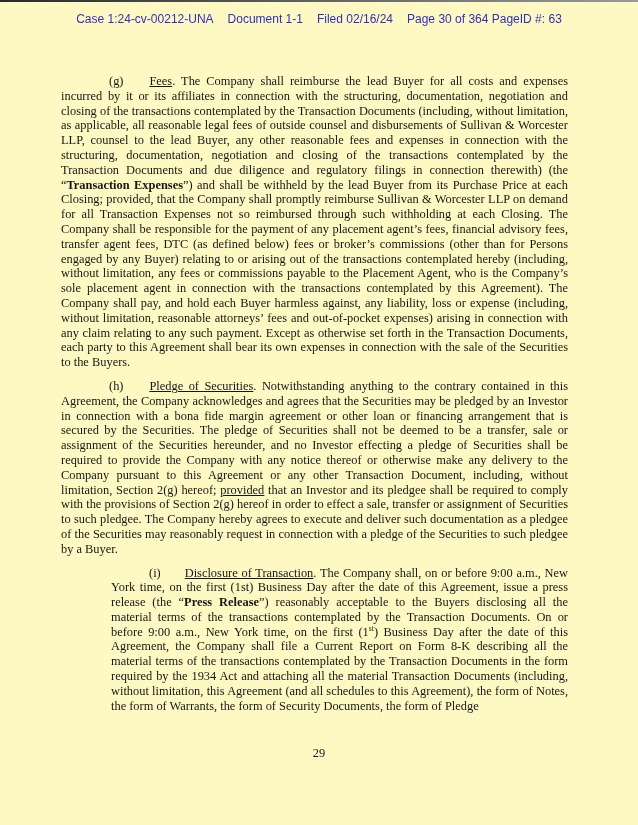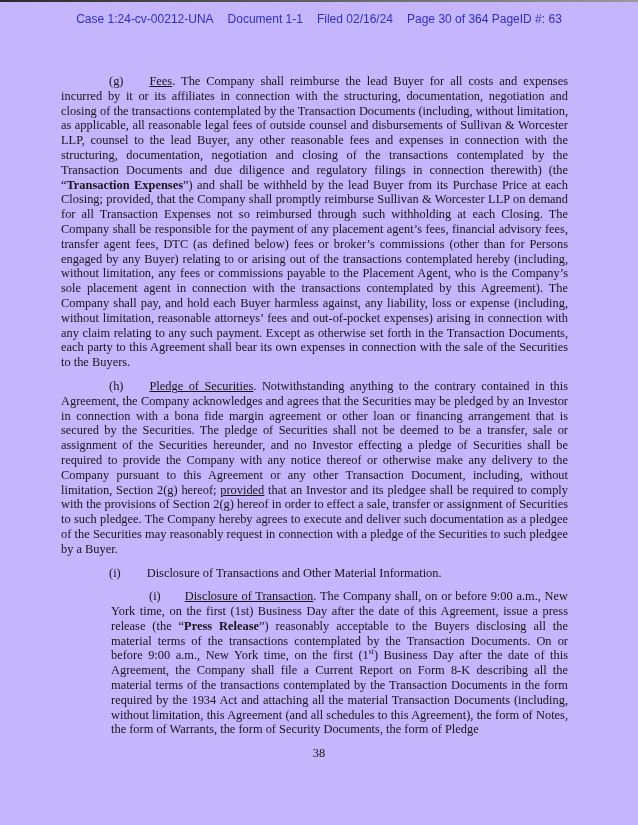--- a/index.html
+++ b/index.html
@@ -1,20 +1,20 @@
 <!DOCTYPE html>
 <html><head>
 <meta charset="utf-8">
 <style>
   html, body { margin: 0; padding: 0; background: #ffffff; }
   .page {
     position: relative;
     width: 638px;
     height: 825px;
-    background: #c4b5fd;
+    background: #fef9c3;
     font-family: "Liberation Serif", serif;
     color: #161616;
     overflow: hidden;
   }
   .top-edge {
     position: absolute;
     top: 0; left: 0; right: 0;
     height: 2px;
     background: linear-gradient(to right, #2a2a2a, #9a9a9a);
   }
@@ -60,18 +60,17 @@
 <div class="page">
   <div class="top-edge"></div>
 
   <div class="stamp-header" style="color: rgb(47, 47, 192);">
     <span class="seg">Case 1:24-cv-00212-UNA</span><span class="seg">Document 1-1</span><span class="seg">Filed 02/16/24</span><span class="seg">Page 30 of 364 PageID #: 63</span>
   </div>
 
   <div class="content">
     <p class="para"><span>(g)</span><span class="tab" style="width: 26px;"></span><span class="u">Fees</span><span>. The Company shall reimburse the lead Buyer for all costs and expenses incurred by it or its affiliates in connection with the structuring, documentation, negotiation and closing of the transactions contemplated by the Transaction Documents (including, without limitation, as applicable, all reasonable legal fees of outside counsel and disbursements of Sullivan &amp; Worcester LLP, counsel to the lead Buyer, any other reasonable fees and expenses in connection with the structuring, documentation, negotiation and closing of the transactions contemplated by the Transaction Documents and due diligence and regulatory filings in connection therewith) (the “</span><span class="b">Transaction Expenses</span><span>”) and shall be withheld by the lead Buyer from its Purchase Price at each Closing; provided, that the Company shall promptly reimburse Sullivan &amp; Worcester LLP on demand for all Transaction Expenses not so reimbursed through such withholding at each Closing. The Company shall be responsible for the payment of any placement agent’s fees, financial advisory fees, transfer agent fees, DTC (as defined below) fees or broker’s commissions (other than for Persons engaged by any Buyer) relating to or arising out of the transactions contemplated hereby (including, without limitation, any fees or commissions payable to the Placement Agent, who is the Company’s sole placement agent in connection with the transactions contemplated by this Agreement). The Company shall pay, and hold each Buyer harmless against, any liability, loss or expense (including, without limitation, reasonable attorneys’ fees and out-of-pocket expenses) arising in connection with any claim relating to any such payment. Except as otherwise set forth in the Transaction Documents, each party to this Agreement shall bear its own expenses in connection with the sale of the Securities to the Buyers.</span></p>
     <p class="para"><span>(h)</span><span class="tab" style="width: 26px;"></span><span class="u">Pledge of Securities</span><span>. Notwithstanding anything to the contrary contained in this Agreement, the Company acknowledges and agrees that the Securities may be pledged by an Investor in connection with a bona fide margin agreement or other loan or financing arrangement that is secured by the Securities. The pledge of Securities shall not be deemed to be a transfer, sale or assignment of the Securities hereunder, and no Investor effecting a pledge of Securities shall be required to provide the Company with any notice thereof or otherwise make any delivery to the Company pursuant to this Agreement or any other Transaction Document, including, without limitation, Section 2(g) hereof; </span><span class="u">provided</span><span> that an Investor and its pledgee shall be required to comply with the provisions of Section 2(g) hereof in order to effect a sale, transfer or assignment of Securities to such pledgee. The Company hereby agrees to execute and deliver such documentation as a pledgee of the Securities may reasonably request in connection with a pledge of the Securities to such pledgee by a Buyer.</span></p>
-    <p class="para"><span>(i)</span><span class="tab" style="width: 26px;"></span><span>Disclosure of Transactions and Other Material Information.</span></p>
     <p class="para sub"><span>(i)</span><span class="tab" style="width: 24px;"></span><span class="u">Disclosure of Transaction</span><span>. The Company shall, on or before 9:00 a.m., New York time, on the first (1st) Business Day after the date of this Agreement, issue a press release (the “</span><span class="b">Press Release</span><span>”) reasonably acceptable to the Buyers disclosing all the material terms of the transactions contemplated by the Transaction Documents. On or before 9:00 a.m., New York time, on the first (1</span><sup>st</sup><span>) Business Day after the date of this Agreement, the Company shall file a Current Report on Form 8-K describing all the material terms of the transactions contemplated by the Transaction Documents in the form required by the 1934 Act and attaching all the material Transaction Documents (including, without limitation, this Agreement (and all schedules to this Agreement), the form of Notes, the form of Warrants, the form of Security Documents, the form of Pledge</span></p>
   </div>
 
-  <div class="page-number">38</div>
+  <div class="page-number">29</div>
 </div>
 
 </body></html>

